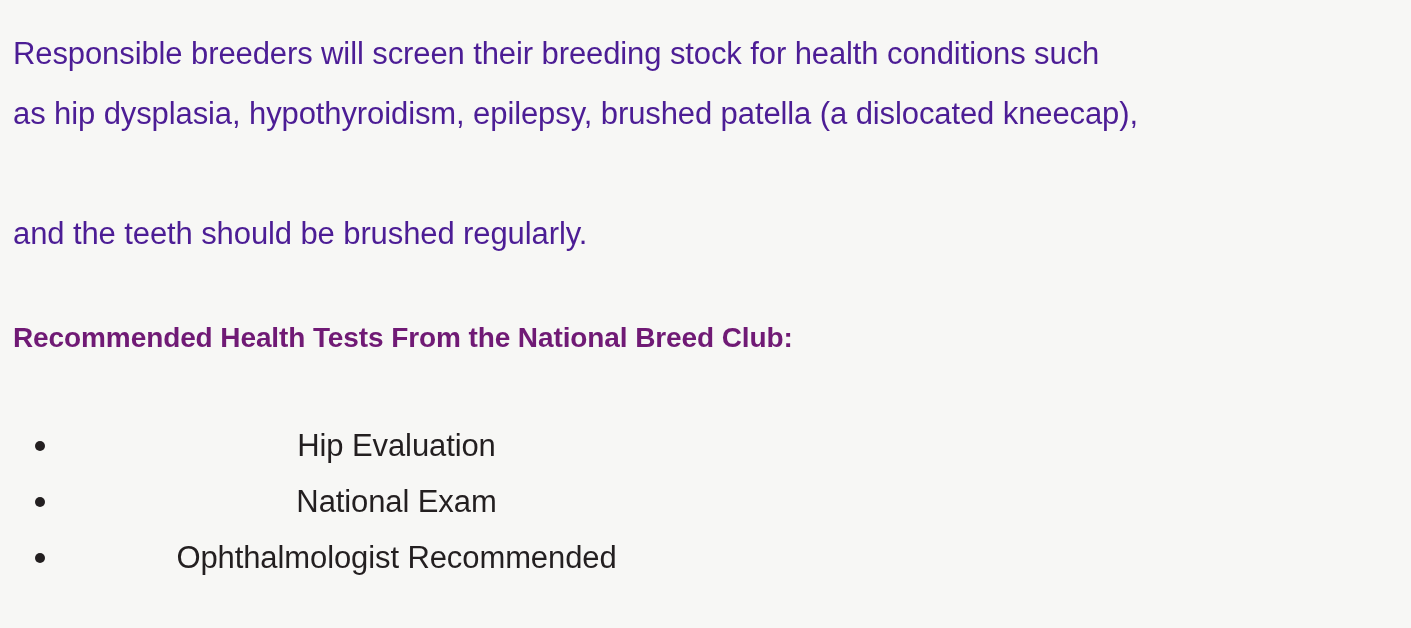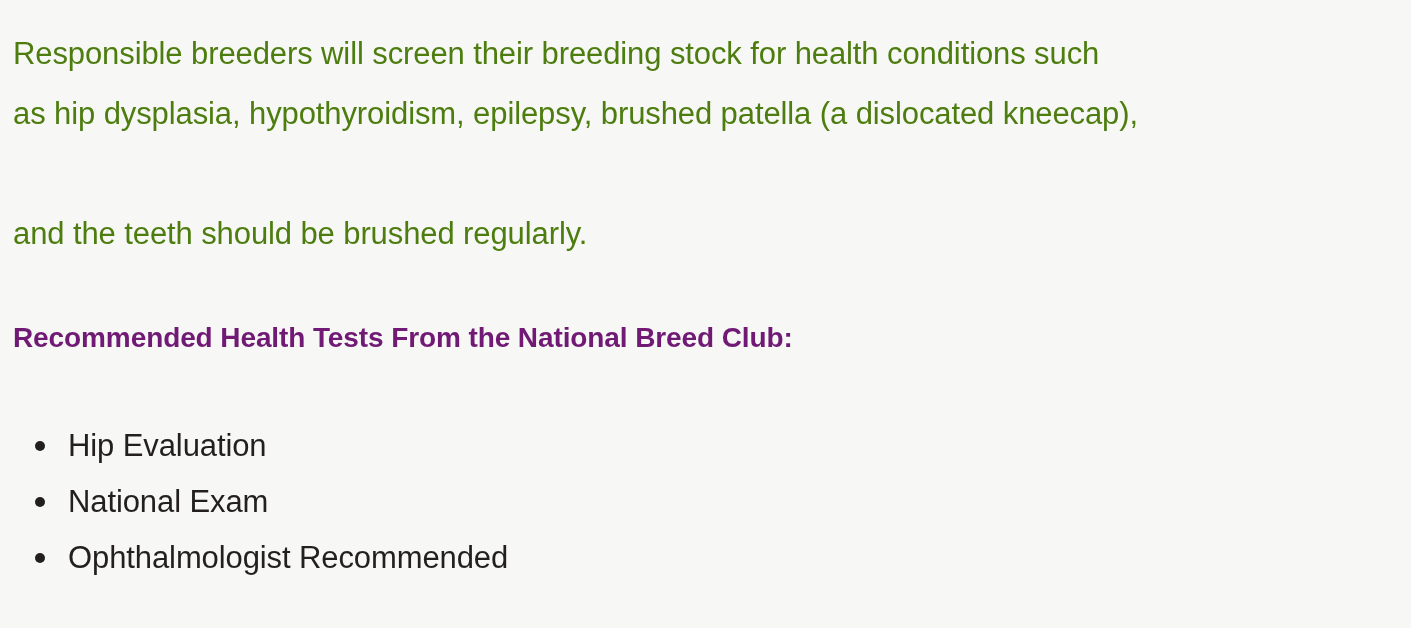--- a/index.html
+++ b/index.html
@@ -24,21 +24,21 @@
     padding: 0 0 0 13px;
   }
 
   .intro-paragraph {
     margin: 0;
     padding-top: 24px;
     font-size: 31px;
     line-height: 60px;
     font-weight: 400;
     letter-spacing: -0.1px;
-    color: #4d7c0f;
+    color: #4c1d95;
     white-space: nowrap;
   }
 
   .section-heading {
     margin: 0;
     padding-top: 54px;
     font-size: 28px;
     line-height: 40px;
     font-weight: 700;
     letter-spacing: -0.1px;
@@ -48,20 +48,21 @@
 
   .tests-columns {
     display: flex;
     flex-direction: row;
     align-items: flex-start;
     padding-top: 60px;
   }
 
   .tests-column {
     box-sizing: border-box;
+    text-align: center;
   }
 
   .tests-column.left {
     width: 712px;
     padding-left: 11px;
   }
 
   .tests-column.right {
     width: 686px;
     padding-left: 10px;

